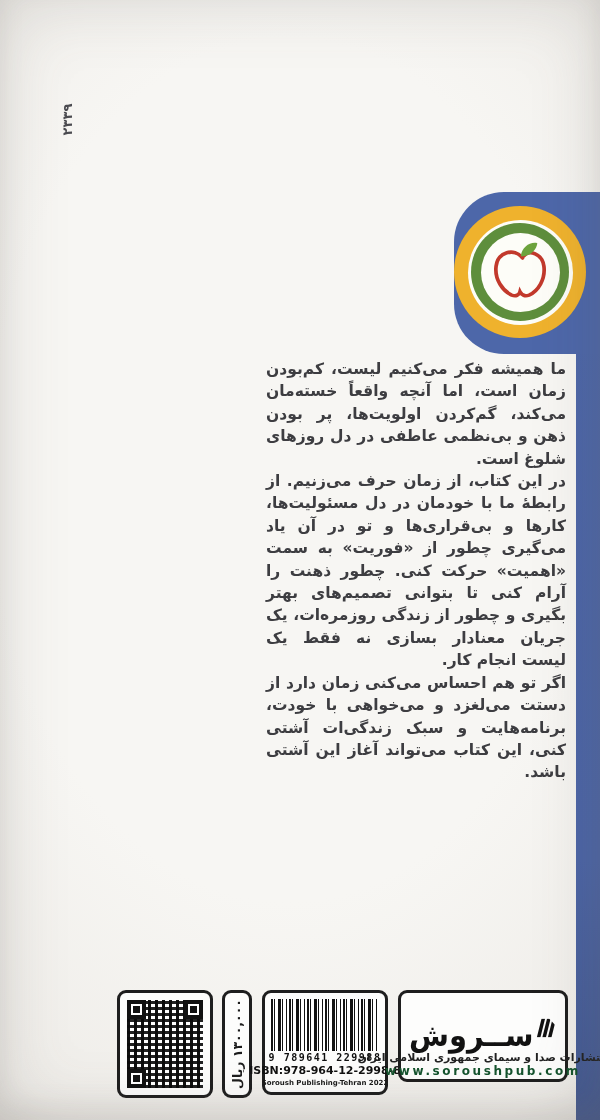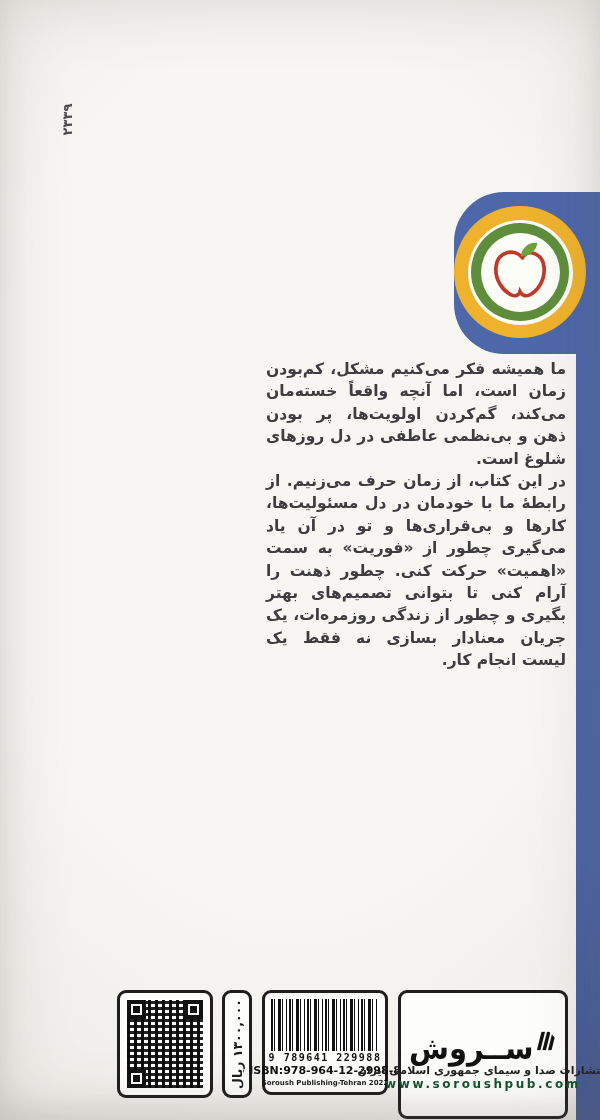--- a/index.html
+++ b/index.html
@@ -78,22 +78,22 @@
     width:108px;height:52px;
     background:repeating-linear-gradient(90deg,
       #121212 0 2px,#fff 2px 3px,#121212 3px 4px,#fff 4px 7px,
       #121212 7px 10px,#fff 10px 11px,#121212 11px 12px,#fff 12px 15px,
       #121212 15px 16px,#fff 16px 18px);
   }
   .ean-digits{font-family:"DejaVu Sans Mono","Liberation Mono",monospace;
     font-size:10px;font-weight:bold;color:#111;letter-spacing:1.5px;margin-top:1px;white-space:nowrap;}
   .isbn-line{font-size:11px;font-weight:bold;color:#111;margin-top:1px;white-space:nowrap;text-align:right;}
   .pub-line{font-size:7px;font-weight:bold;color:#1a1a1a;margin-top:2px;white-space:nowrap;}
-  .soroush-box{left:398px;top:990px;width:170px;height:129px;padding:5px 8px 6px 8px;
-    display:flex;flex-direction:column;align-items:center;justify-content:center;}
+  .soroush-box{left:398px;top:990px;width:170px;height:92px;padding:12px 8px 6px 8px;
+    display:flex;flex-direction:column;align-items:center;justify-content:space-between;}
   .soroush-top{direction:rtl;display:flex;align-items:flex-end;gap:3px;width:100%;justify-content:center;}
   .soroush-wordmark{font-size:29px;font-weight:bold;color:#121212;line-height:1;
     letter-spacing:-1px;white-space:nowrap;transform:scaleY(1.05);}
   .soroush-tagline{direction:rtl;font-size:11px;font-weight:bold;color:#222;white-space:nowrap;}
   .soroush-site{font-size:12px;font-weight:bold;color:#14532d;letter-spacing:2.6px;white-space:nowrap;}
 </style>
 </head>
 <body>
 
 <div class="spine-code">۲۳۳۹</div>
@@ -109,22 +109,23 @@
             <path d="M43 23 C 33 10, 13 16, 11 33 C 9 49, 19 63, 30 68 C 35 70, 39 68, 40 64 C 42 68, 46 70, 51 68 C 62 63, 71 49, 69 33 C 67 18, 51 12, 44 21" fill="none" stroke="#c2392c" stroke-width="4.5" stroke-linecap="round"></path>
             <path d="M41 21 C 42 10, 52 3, 61 5 C 60 14, 51 21, 42 21 Z" fill="#6ca33d"></path>
           </svg>
         </div>
       </div>
     </div>
   </div>
 </div>
 
 <div class="blurb">
-  <p>ما همیشه فکر می‌کنیم مشکل، کم‌بودن زمان است، اما آنچه واقعاً خسته‌مان می‌کند، گم‌کردن اولویت‌ها، پر بودن ذهن و بی‌نظمی عاطفی در دل روزهای شلوغ است.</p>
+  <p>ما همیشه فکر می‌کنیم لیست، کم‌بودن زمان است، اما آنچه واقعاً خسته‌مان می‌کند، گم‌کردن اولویت‌ها، پر بودن ذهن و بی‌نظمی عاطفی در دل روزهای شلوغ است.</p>
   <p>در این کتاب، از زمان حرف می‌زنیم. از رابطهٔ ما با خودمان در دل مسئولیت‌ها، کارها و بی‌قراری‌ها و تو در آن یاد می‌گیری چطور از «فوریت» به سمت «اهمیت» حرکت کنی. چطور ذهنت را آرام کنی تا بتوانی تصمیم‌های بهتر بگیری و چطور از زندگی روزمره‌ات، یک جریان معنادار بسازی نه فقط یک لیست انجام کار.</p>
+  <p>اگر تو هم احساس می‌کنی زمان دارد از دستت می‌لغزد و می‌خواهی با خودت، برنامه‌هایت و سبک زندگی‌ات آشتی کنی، این کتاب می‌تواند آغاز این آشتی باشد.</p>
 </div>
 
 <div class="box qr-box">
   <div class="qr">
     <div class="finder f-tl"></div>
     <div class="finder f-tr"></div>
     <div class="finder f-bl"></div>
   </div>
 </div>
 

